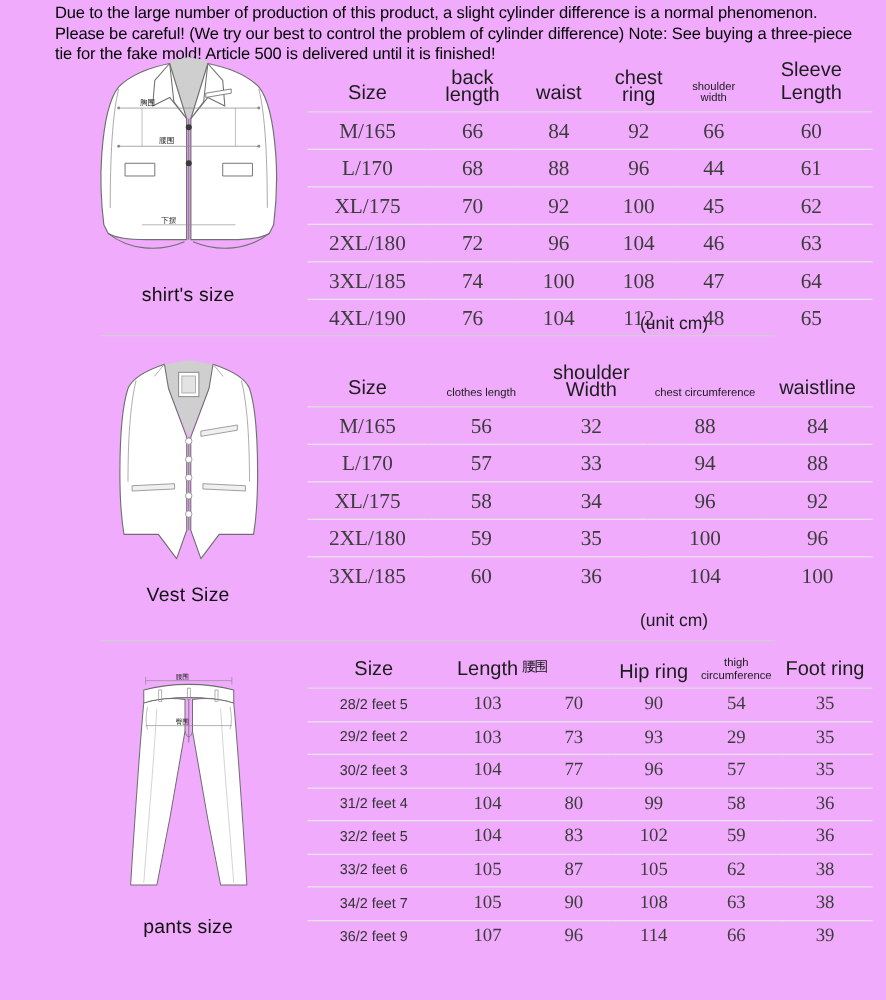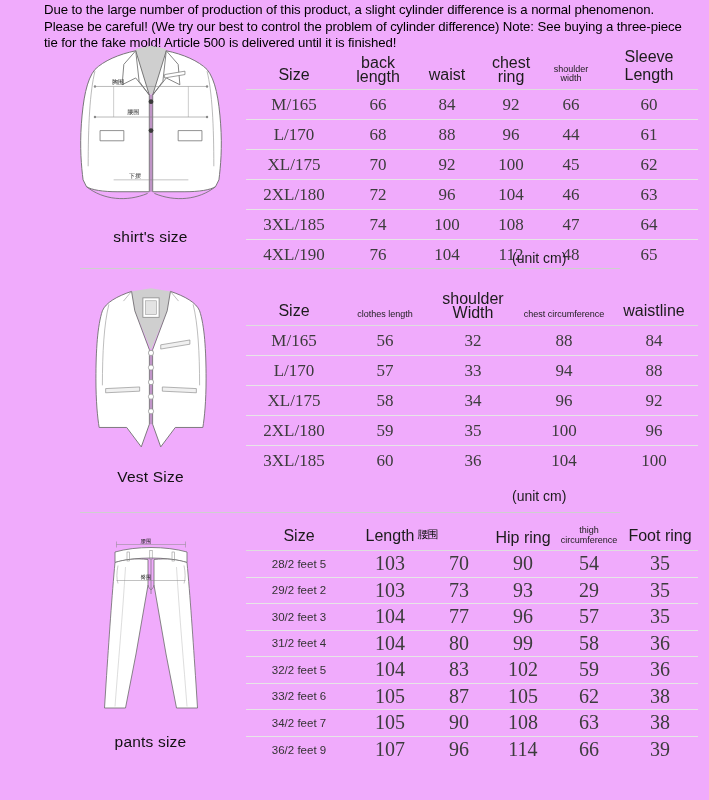--- a/index.html
+++ b/index.html
@@ -96,21 +96,21 @@
   
   #table-jacket { left: 246px; top: 4px; width: 452px; }
   #table-jacket tbody td { height: 30px; font-size: 17px; }
 
   
   #table-vest { left: 246px; top: 8px; width: 452px; }
   #table-vest tbody td { height: 30px; font-size: 17px; }
 
   
   #table-pants { left: 246px; top: 4px; width: 452px; }
-  #table-pants tbody td { height: 26.5px; font-size: 20px; }
+  #table-pants tbody td { height: 26.5px; font-size: 15px; }
   #table-pants tbody td.sz {
     font-family: "Liberation Sans", sans-serif;
     font-size: 11.5px;
     color: #333;
   }
 
   
   .hdr-overlap { position: relative; display: inline-block; }
   .hdr-overlap .cjk {
     position: absolute;

